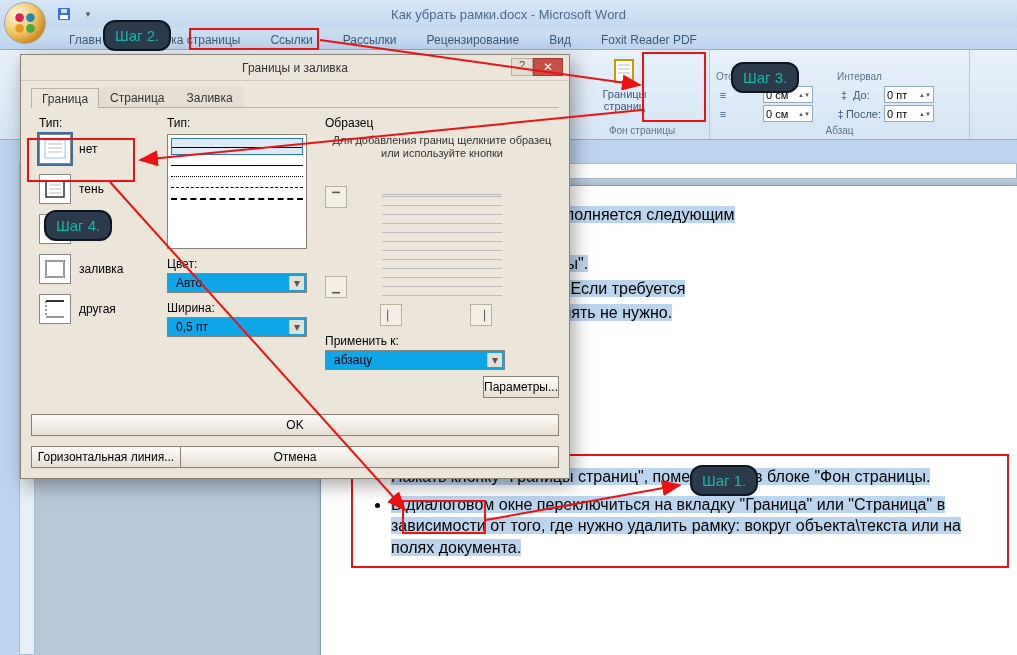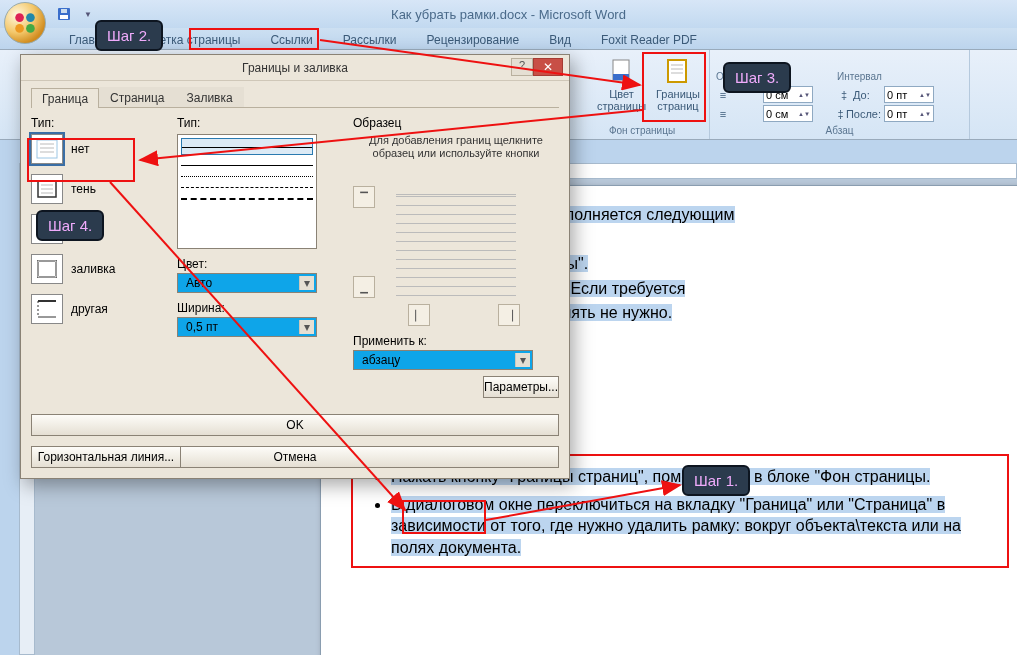--- a/index.html
+++ b/index.html
@@ -47,21 +47,21 @@
 
   
   .dialog { position: absolute; left: 20px; top: 54px; width: 550px; background: #ece6da; border: 1px solid #8a8275; box-shadow: 4px 6px 18px rgba(0,0,0,.35); z-index: 40; }
   .dlg-title { height: 26px; background: #ece6da; display: flex; align-items: center; justify-content: center; position: relative; font-size: 12px; color: #333; border-bottom: 1px solid #cfc7b8; }
   .dlg-title .help { position: absolute; right: 36px; top: 3px; width: 22px; height: 18px; background: #e5dfd3; border: 1px solid #b9b09e; text-align: center; font-size: 11px; color: #555; }
   .dlg-title .close { position: absolute; right: 6px; top: 3px; width: 30px; height: 18px; background: #c84f46; color: #fff; text-align: center; font-size: 12px; line-height: 17px; border: 1px solid #a63b33; }
   .dlg-body { padding: 6px 10px 10px; }
   .dlg-tabs { display: flex; border-bottom: 1px solid #b9b09e; margin-bottom: 8px; }
   .dlg-tab { padding: 3px 10px 2px; font-size: 12px; border: 1px solid transparent; border-bottom: none; color: #333; background: #e5dfd3; margin-right: 0px; }
   .dlg-tab.active { background: #ece6da; border-color: #b9b09e; position: relative; top: 1px; }
-  .dlg-cols { display: flex; gap: 26px; }
+  .dlg-cols { display: flex; gap: 8px; margin-left: 8px; }
   .col-type { width: 120px; }
   .col-type .hdr, .col-style .hdr, .col-sample .hdr { font-size: 12px; margin-bottom: 4px; }
   .type-opt { display: flex; align-items: center; gap: 8px; margin-bottom: 10px; cursor: default; font-size: 12px; }
   .type-opt .thumb { width: 32px; height: 30px; border: 1px solid #888; background: #fff; display: flex; align-items: center; justify-content: center; }
   .type-opt.sel .thumb { outline: 2px solid #3a6ea5; }
   .col-style { width: 150px; }
   .style-list { width: 140px; height: 115px; border: 1px solid #8a8275; background: #fff; overflow: hidden; padding: 3px; }
   .style-list .selline { border: 1px solid #2a7ab0; background: #dceaf5; height: 17px; }
   .lbl2 { font-size: 12px; margin: 8px 0 2px; }
   .combo { width: 140px; height: 20px; border: 1px solid #8a8275; background: #0ea5e9; display: flex; align-items: center; justify-content: space-between; padding: 0 2px 0 8px; font-size: 12px; }
@@ -71,21 +71,21 @@
   .sample-box { height: 160px; position: relative; display: flex; align-items: center; justify-content: center; }
   .sample-preview { width: 120px; height: 110px; background: repeating-linear-gradient(#bbb, #bbb 1px, transparent 1px, transparent 9px); background-position: 0 5px; }
   .edge-btn { width: 22px; height: 22px; border: 1px solid #b9b09e; background: #f4efe4; position: absolute; display:flex; align-items:center; justify-content:center; font-size:10px; color:#555;}
   .apply-row .combo { width: 180px; }
   .dlg-footer { display: flex; justify-content: flex-end; gap: 10px; padding: 6px 10px 10px; flex-direction: column; }
   .btn { min-width: 72px; height: 22px; border: 1px solid #8a8275; background: linear-gradient(#fdfcf8,#e5dfd3); font-size: 12px; text-align: center; line-height: 20px; cursor: default; }
   .hl-btn { position: absolute; left: 10px; bottom: 10px; }
   .param-btn { margin-top: 6px; float: right; }
 
   
-  .annot { position: absolute; background: #2b3b4d; color: #f0abfc; font-size: 15px; padding: 5px 10px; border: 2px solid #0d1520; border-radius: 6px; z-index: 80; font-family: "Segoe UI", sans-serif; font-weight: 500;}
+  .annot { position: absolute; background: #2b3b4d; color: #14b8a6; font-size: 15px; padding: 5px 10px; border: 2px solid #0d1520; border-radius: 12px; z-index: 80; font-family: "Segoe UI", sans-serif; font-weight: 500; margin-left: 8px;}
   .red-box { position: absolute; border: 2px solid #e11; z-index: 70; pointer-events: none; }
   svg.arrow { position: absolute; z-index: 75; pointer-events: none; overflow: visible; }
 
 </style>
 </head>
 <body>
 
 <div class="title-bar">
   <div class="office-btn">
     <svg viewBox="0 0 24 24">
@@ -116,30 +116,20 @@
   <div class="tab">Рецензирование</div>
   <div class="tab">Вид</div>
   <div class="tab">Foxit Reader PDF</div>
 </div>
 
 <div class="ribbon">
   <div class="ribbon-spacer1"></div>
   <div class="ribbon-group" style="width:135px;">
     <div class="group-body">
       <div style="width:12px;"></div>
-      <div class="big-btn">
-        <div class="ico">
-            <svg width="26" height="26">
-              <rect x="4" y="2" width="16" height="20" fill="#fff" stroke="#888"></rect>
-              <rect x="4" y="16" width="16" height="6" fill="#3a6ecb"></rect>
-            </svg>
-          </div>
-        <span style="white-space:pre-line;">Цвет
-страницы</span>
-      </div>
       <div class="big-btn">
         <div class="ico">
             <svg width="26" height="26">
               <rect x="3" y="2" width="18" height="22" fill="#fff" stroke="#c90" stroke-width="2"></rect>
               <line x1="6" y1="7" x2="18" y2="7" stroke="#bbb"></line>
               <line x1="6" y1="11" x2="18" y2="11" stroke="#bbb"></line>
               <line x1="6" y1="15" x2="18" y2="15" stroke="#bbb"></line>
             </svg>
           </div>
         <span style="white-space:pre-line;">Границы

